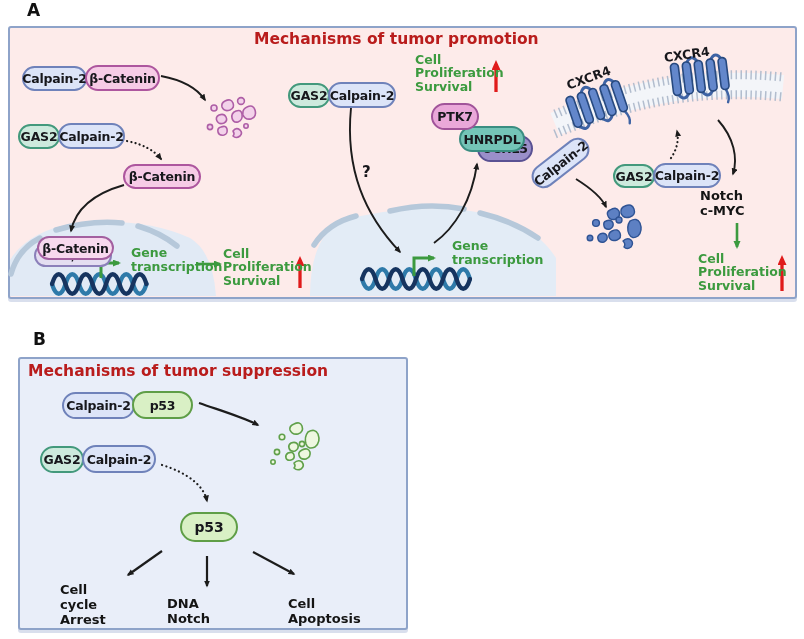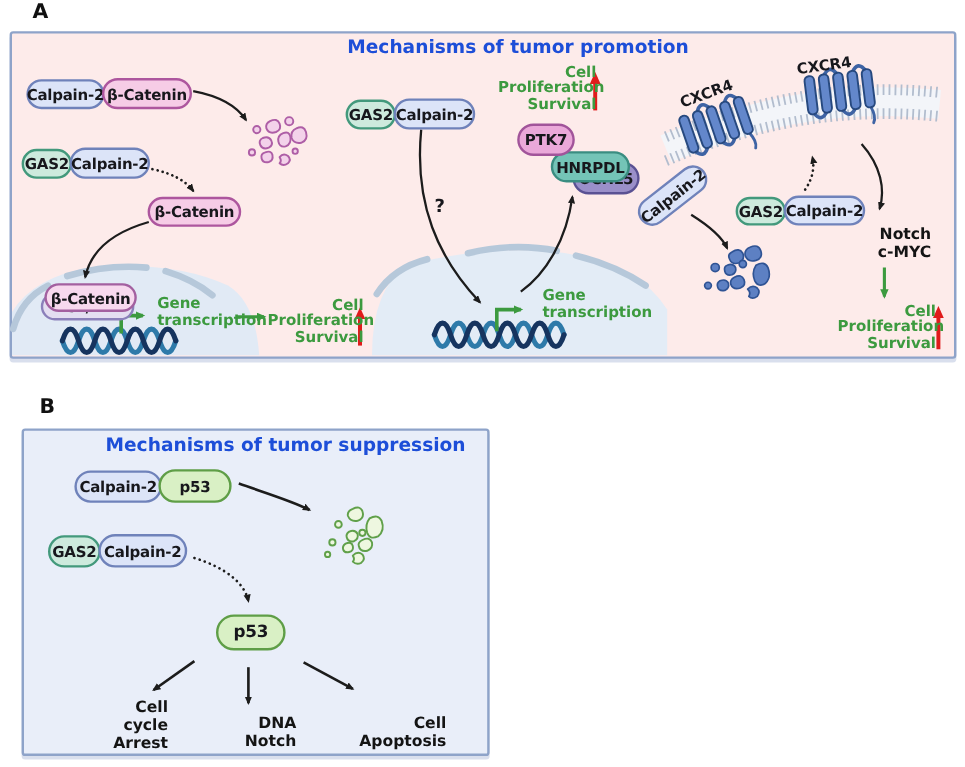--- a/index.html
+++ b/index.html
@@ -15,24 +15,24 @@
   .c-cal{background:#dce4f8;border-color:#6f82ba;}
   .c-gas{background:#cdeadd;border-color:#43997c;}
   .c-bcat{background:#f6cce6;border-color:#ad569e;}
   .c-bcat2{background:#f7d9ee;border-color:#a360a0;}
   .c-tcf{background:#e4def1;border-color:#8b80ba;}
   .c-p53{background:#d9f0c5;border-color:#5f9e47;}
   .c-ptk7{background:#eaa8d9;border-color:#a1549a;}
   .c-uchl5{background:#9a8fc9;border-color:#5a5193;margin-top:40px;}
   .c-hnrpdl{background:#74c4b7;border-color:#3a8d81;}
   .txt{position:absolute;font-weight:700;color:#17171c;z-index:3;white-space:nowrap;}
-  .center{text-align:right;white-space:normal;}
+  .center{text-align:left;white-space:normal;}
   .green{color:#3c9a3f;}
   .seclabel{font-size:17px;color:#111;}
-  .title{font-size:15.5px;color:#1d4ed8;text-align:right;white-space:normal;}
+  .title{font-size:15.5px;color:#b91c1c;text-align:left;white-space:normal;}
   .outcome{font-size:12.5px;line-height:13.4px;}
   .gt{font-size:12.5px;line-height:13.6px;}
   .blk{font-size:13px;line-height:14.5px;color:#141414;}
   .blabel{font-size:13px;line-height:15px;color:#141414;}
 </style>
 </head>
 <body>
 
 <div id="stage">
 

